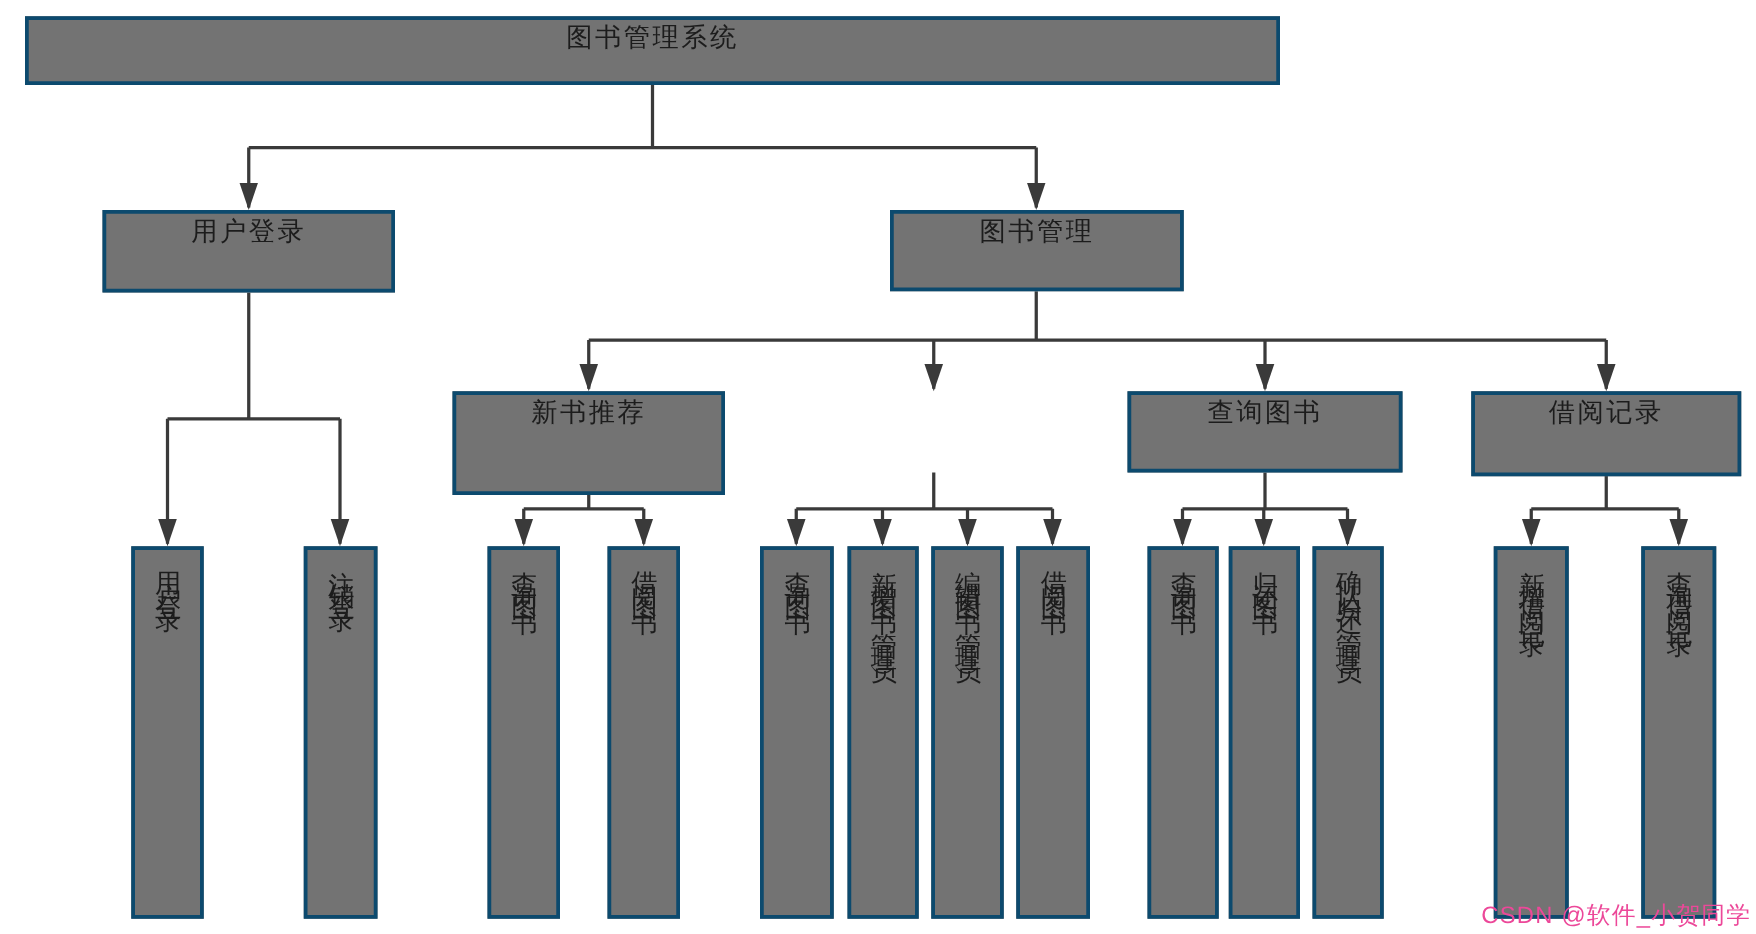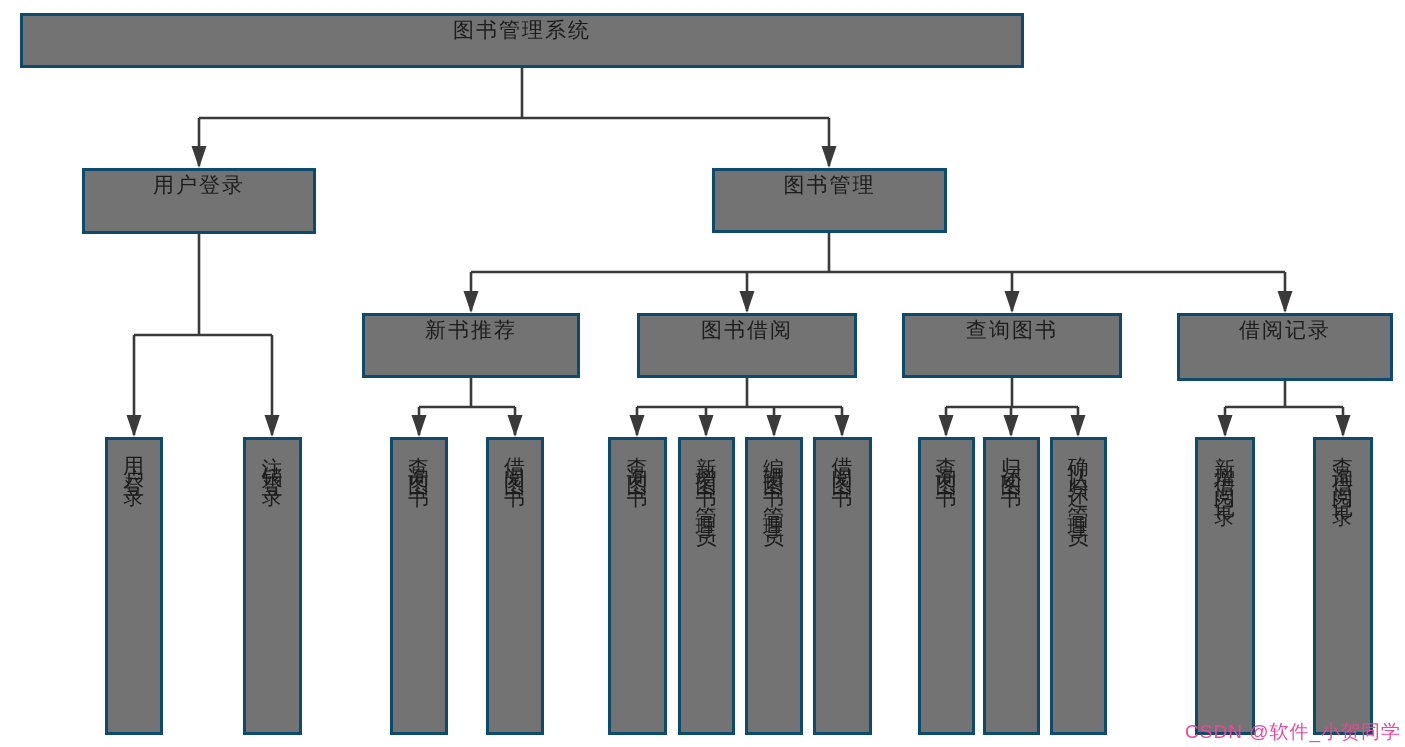--- a/index.html
+++ b/index.html
@@ -78,25 +78,22 @@
     <span>图书管理系统</span>
   </div>
 
   <div class="node h-node" style="left:82px;top:168px;width:234px;height:66px">
     <span>用户登录</span>
   </div>
   <div class="node h-node" style="left:712px;top:168px;width:235px;height:65px">
     <span>图书管理</span>
   </div>
 
-  <div class="node h-node" style="left:362px;top:313px;width:218px;height:65px">
+  <div class="node h-node" style="left:362px;top:313px;width:218px;height:83px">
     <span>新书推荐</span>
-  </div>
-  <div class="node h-node" style="left:637px;top:313px;width:220px;height:65px">
-    <span>图书借阅</span>
   </div>
   <div class="node h-node" style="left:902px;top:313px;width:220px;height:65px">
     <span>查询图书</span>
   </div>
   <div class="node h-node" style="left:1177px;top:313px;width:216px;height:68px">
     <span>借阅记录</span>
   </div>
 
   <div class="node v-node" style="left:105px;top:437px;width:58px;height:298px">
     <span class="vtext">用户登录</span>

